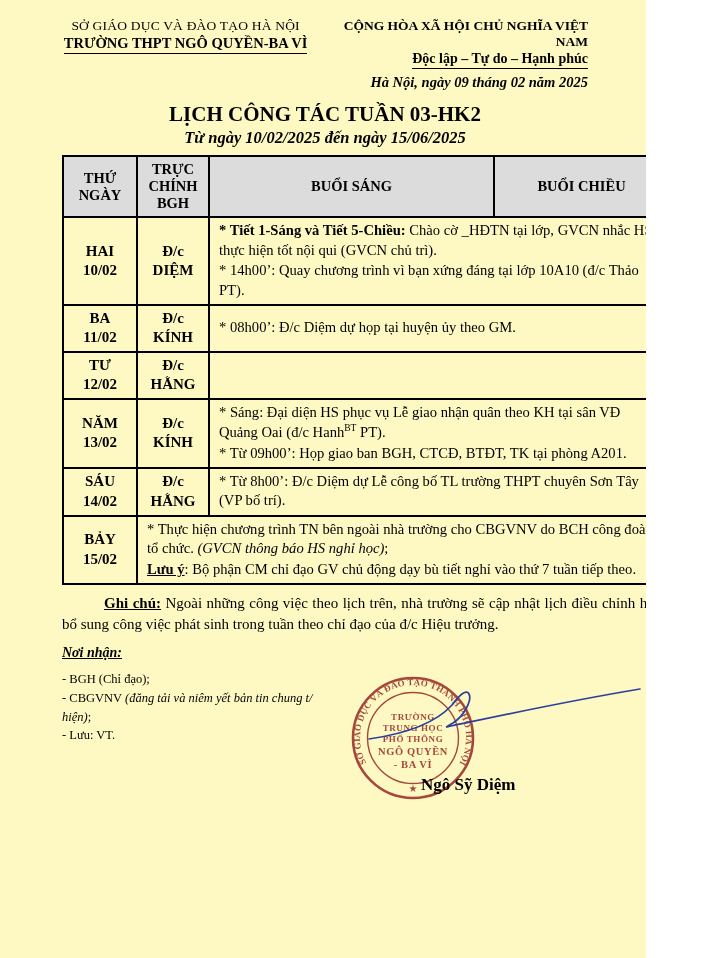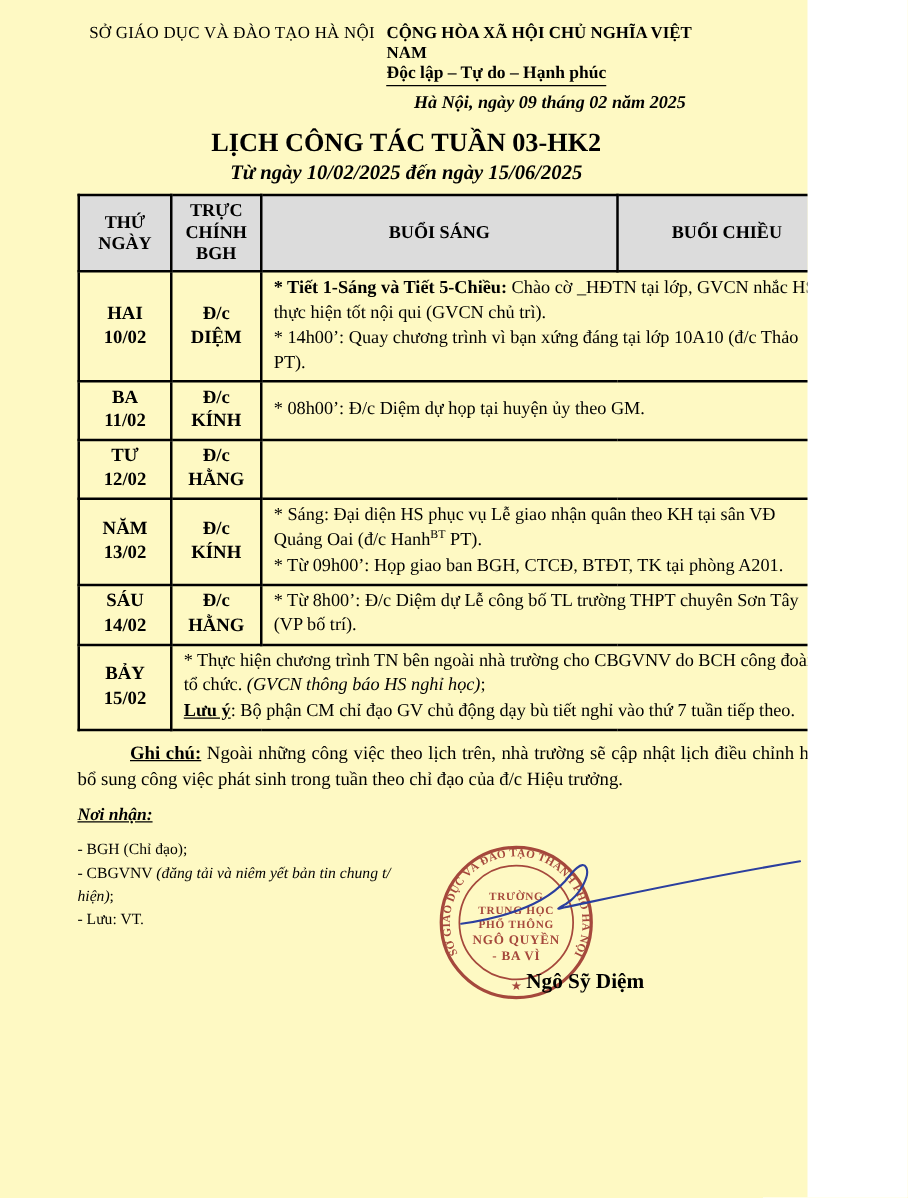--- a/index.html
+++ b/index.html
@@ -8,21 +8,21 @@
   .page {
     position: relative;
     width: 646px; height: 958px;
     background: #fef9c3;
     padding: 18px 58px 0 62px;
     overflow: hidden;
   }
   
   .doc-header { display: flex; }
   .hdr-left  { width: 47%; text-align: center; }
-  .hdr-right { width: 53%; text-align: left; }
+  .hdr-right { width: 53%; text-align: right; }
   .org1 { font-size: 13.5px; letter-spacing: .2px; }
   .org2 { font-size: 14.5px; font-weight: bold; margin-top: 1px; }
   .nat1 { font-size: 13.5px; font-weight: bold; }
   .nat2 { font-size: 14px;  font-weight: bold; margin-top: 1px; }
   .u2 { border-bottom: 1.5px solid #000; padding-bottom: 1.5px; }
   .date-line { font-size: 14.5px; font-weight: bold; font-style: italic; margin-top: 7px; padding-left: 22px; }
   
   .title    { text-align: center; font-size: 21px;   font-weight: bold; margin-top: 11px; }
   .subtitle { text-align: center; font-size: 16.5px; font-weight: bold; font-style: italic; margin-top: 1px; }
   
@@ -70,20 +70,21 @@
   .signature-stroke path { fill: none; stroke: #2b3f9e; stroke-width: 1.7; stroke-linecap: round; }
 </style>
 </head>
 <body>
 
 <div class="page">
 
   <div class="doc-header">
     <div class="hdr-left">
       <div class="org1">SỞ GIÁO DỤC VÀ ĐÀO TẠO HÀ NỘI</div>
+      <div class="org2"><span class="u2">TRƯỜNG THPT NGÔ QUYỀN-BA VÌ</span></div>
     </div>
     <div class="hdr-right">
       <div class="nat1">CỘNG HÒA XÃ HỘI CHỦ NGHĨA VIỆT NAM</div>
       <div class="nat2"><span class="u2">Độc lập – Tự do – Hạnh phúc</span></div>
       <div class="date-line">Hà Nội, ngày 09 tháng 02 năm 2025</div>
     </div>
   </div>
 
   <div class="title">LỊCH CÔNG TÁC TUẦN 03-HK2</div>
   <div class="subtitle">Từ ngày 10/02/2025 đến ngày 15/06/2025</div>

